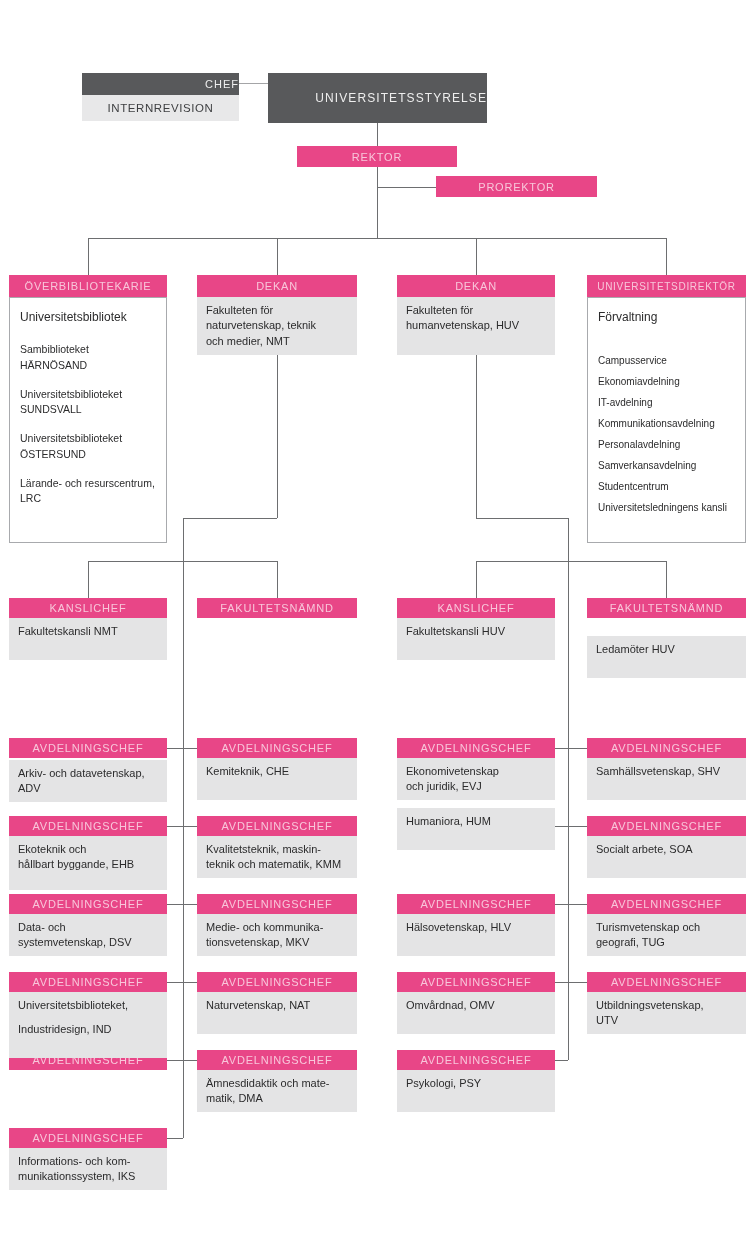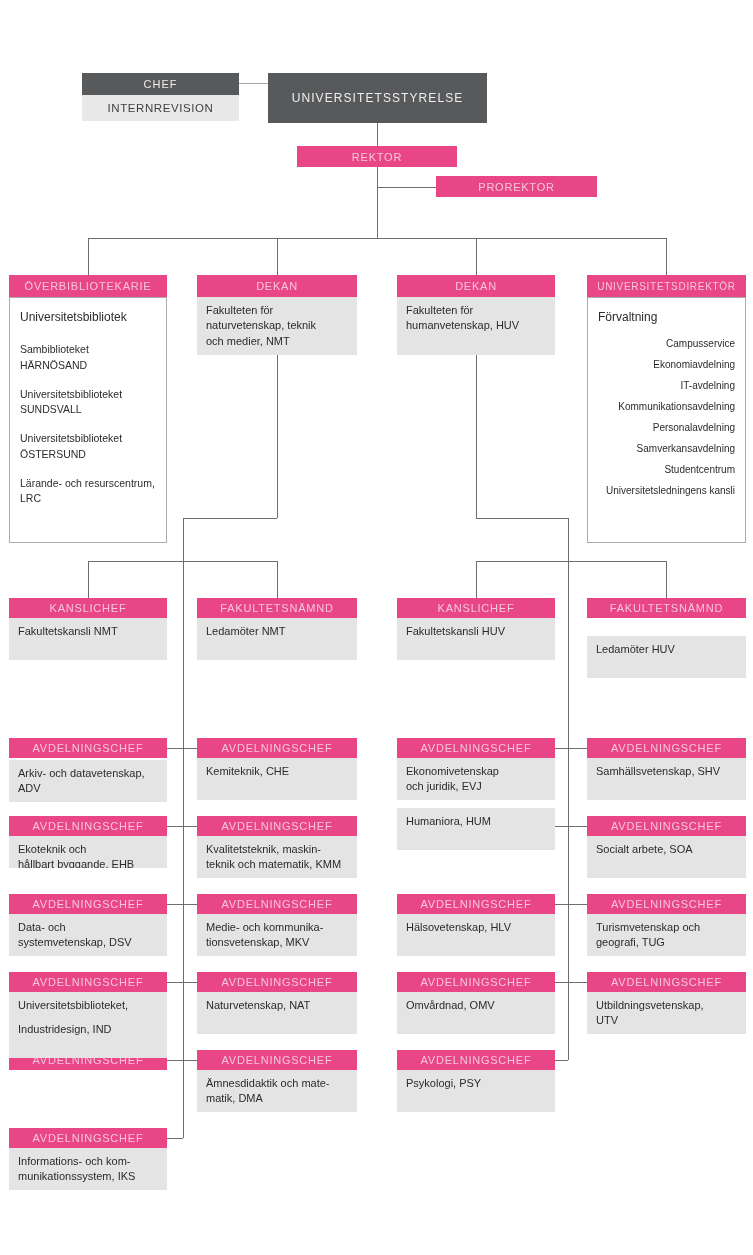--- a/index.html
+++ b/index.html
@@ -13,21 +13,21 @@
   }
   
   .ln { position: absolute; background: var(--line, #6d6e70); }
   .ln-light { background: #a4a5a7; }
 
   
   .dark {
     position: absolute;
     background: var(--dark, #58595b);
     color: #eeeeee;
-    display: flex; align-items: center; justify-content: center;
+    display: flex; align-items: center; justify-content: flex-end;
     letter-spacing: .09em;
     font-size: 11px;
   }
   
   .hdr {
     position: absolute;
     background: var(--pink, #e84687);
     color: #f8c6da;
     display: flex; align-items: center; justify-content: center;
     font-size: 11px;
@@ -59,21 +59,21 @@
     overflow: hidden;
   }
   .wbox .title { font-size: 12px; margin: 4px 0 0 0; }
   .wbox .items { margin-top: 18px; }
   .wbox .item {
     font-size: 10.5px;
     line-height: 1.5;
     margin-bottom: 13px;
     white-space: pre-line;
   }
-  .wbox .items-tight { margin-top: 13px; text-align: right; }
+  .wbox .items-tight { margin-top: 30px; }
   .wbox .item-s {
     font-size: 10px;
     line-height: 1.3;
     margin-bottom: 8px;
     white-space: nowrap;
   }
   .lighttop {
     position: absolute;
     background: #e8e8e9;
     color: #3e3f41;
@@ -188,42 +188,41 @@
   </div>
 
   <div class="hdr h20" style="left:9px;top:598px;width:158px">
     <span>KANSLICHEF</span>
   </div>
   <div class="gbody" style="left:9px;top:618px;width:158px;height:42px">Fakultetskansli NMT</div>
 
   <div class="hdr h20" style="left:197px;top:598px;width:160px">
     <span>FAKULTETSNÄMND</span>
   </div>
-  <div class="gbody" style="left:197px;top:618px;width:160px;height:42px">Ledamöter NMT</div>
 
   <div class="hdr h20" style="left:397px;top:598px;width:158px">
     <span>KANSLICHEF</span>
   </div>
   <div class="gbody" style="left:397px;top:618px;width:158px;height:42px">Fakultetskansli HUV</div>
 
   <div class="hdr h20" style="left:587px;top:598px;width:159px">
     <span>FAKULTETSNÄMND</span>
   </div>
   <div class="gbody" style="left:587px;top:636px;width:159px;height:42px">Ledamöter HUV</div>
 
   <div class="hdr h20" style="left:9px;top:738px;width:158px">
       <span>AVDELNINGSCHEF</span>
     </div>
   <div class="gbody" style="left:9px;top:760px;width:158px;height:42px">Arkiv- och datavetenskap,
 ADV</div>
 
   <div class="hdr h20" style="left:9px;top:816px;width:158px">
       <span>AVDELNINGSCHEF</span>
     </div>
-  <div class="gbody" style="left:9px;top:836px;width:158px;height:32px">Ekoteknik och
+  <div class="gbody" style="left:9px;top:836px;width:158px;height:54px">Ekoteknik och
 hållbart byggande, EHB</div>
 
   <div class="hdr h20" style="left:9px;top:894px;width:158px">
       <span>AVDELNINGSCHEF</span>
     </div>
   <div class="gbody" style="left:9px;top:914px;width:158px;height:42px">Data- och
 systemvetenskap, DSV</div>
 
   <div class="hdr h20" style="left:9px;top:972px;width:158px">
       <span>AVDELNINGSCHEF</span>

